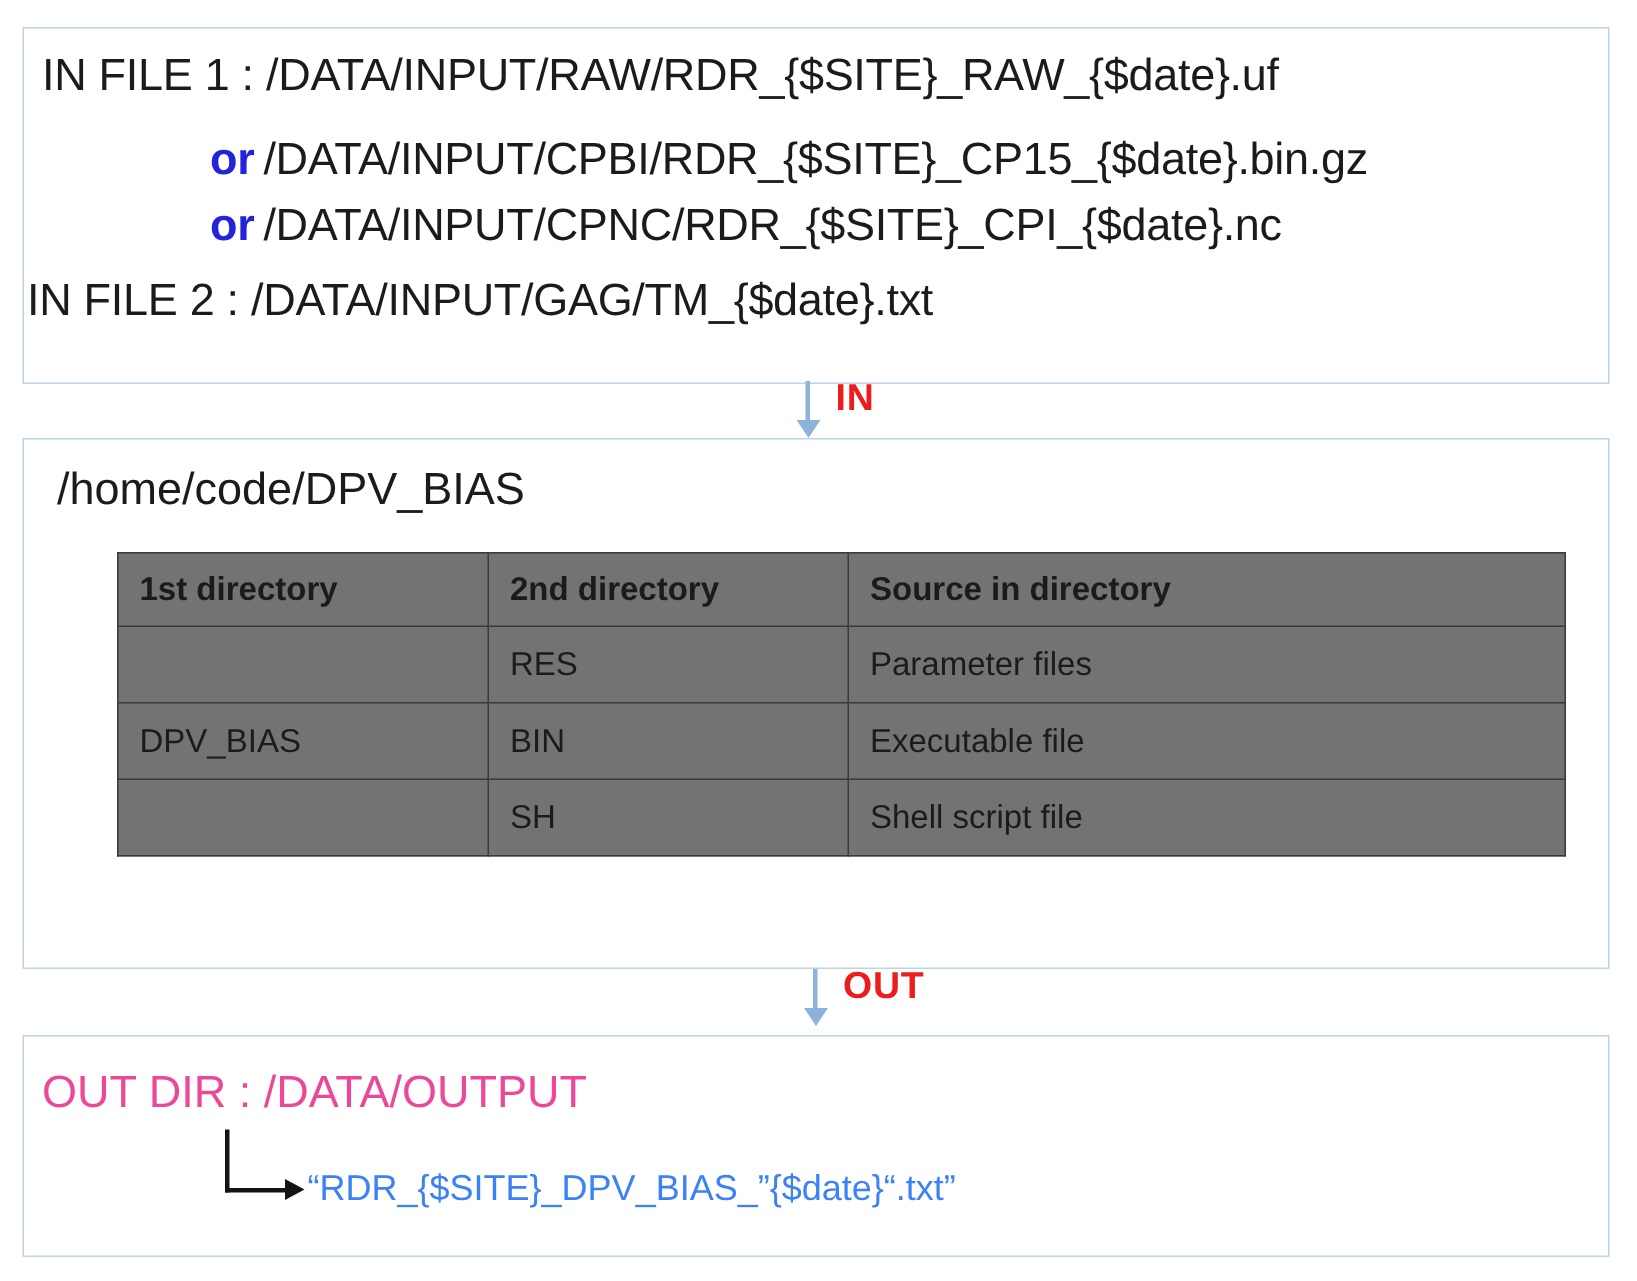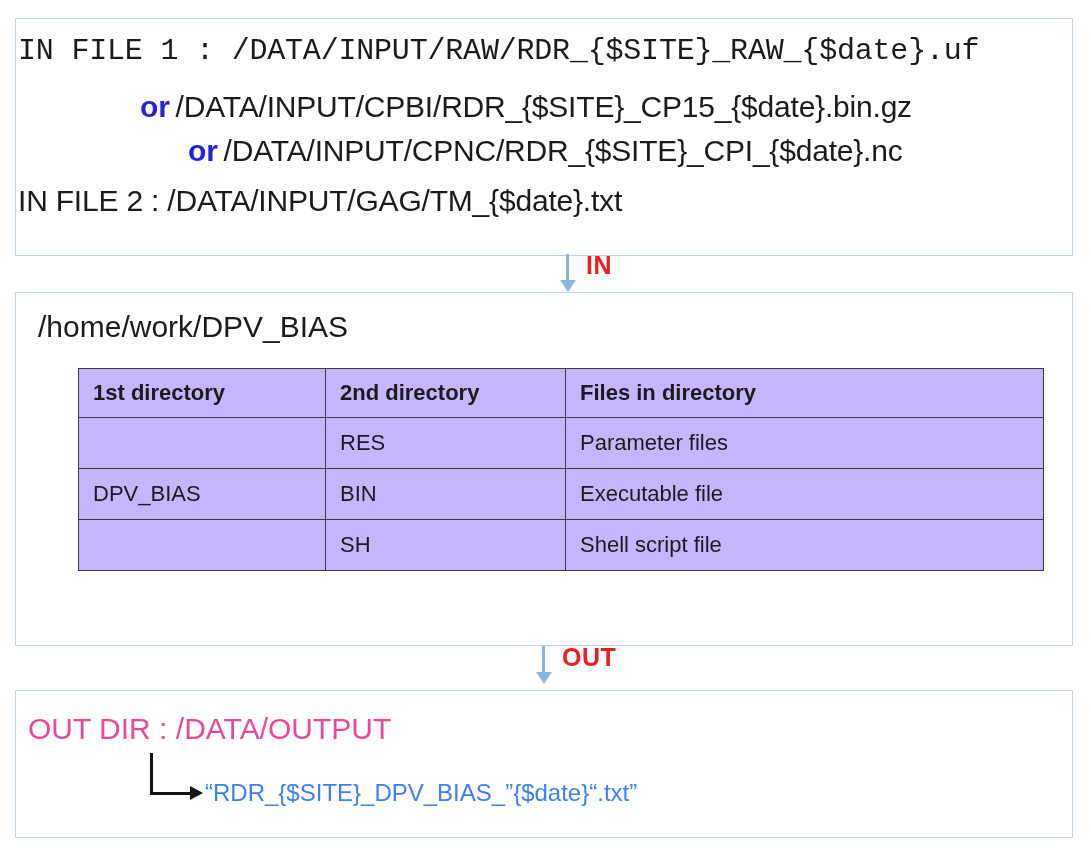--- a/index.html
+++ b/index.html
@@ -52,38 +52,38 @@
   }
 
   
   .inline-row {
     position: absolute;
     white-space: nowrap;
     font-size: 30px;
     letter-spacing: -0.2px;
     color: #1b1b1b;
   }
-  #in-line-1 { left: 18px;  top: 34px; font-family: Liberation Mono, monospace; }
+  #in-line-1 { left: 28px;  top: 34px; }
   #in-line-2 { left: 140px; top: 90px; }
-  #in-line-3 { left: 140px; top: 134px; margin-left: 48px; }
+  #in-line-3 { left: 140px; top: 134px; }
   #in-line-4 { left: 18px;  top: 184px; }
 
   .or-word {
     color: #2323dd;
     font-weight: bold;
     margin-right: 6px;
   }
 
   
   .arrow-group {
     position: absolute;
     width: 120px;
     height: 40px;
   }
-  #arrow-in    { left: 544px; top: 254px; }
+  #arrow-in    { left: 515px; top: 254px; }
   #arrow-out   { left: 520px; top: 646px; text-align: center; }
 
   .arrow-shaft {
     position: absolute;
     left: 22px;
     top: 0;
     width: 3px;
     height: 30px;
     background: #8cb4db;
   }
@@ -116,21 +116,21 @@
     color: #1b1b1b;
   }
 
   #dir-table {
     position: absolute;
     left: 78px;
     top: 368px;
     width: 965px;
     border-collapse: collapse;
     table-layout: fixed;
-    background: #c4b5fd;
+    background: #737373;
   }
   #dir-table th,
   #dir-table td {
     border: 1.6px solid #3a3a3a;
     height: 50px;
     padding: 0 0 0 14px;
     font-size: 22px;
     text-align: left;
     vertical-align: middle;
     color: #1b1b1b;
@@ -220,33 +220,33 @@
 
   <div class="arrow-group" id="arrow-in">
     <div class="arrow-shaft"></div>
     <div class="arrow-head"></div>
     <div class="arrow-label">IN</div>
   </div>
 
   <div class="panel" id="panel-work">
   </div>
 
-  <div id="work-path">/home/work/DPV_BIAS</div>
+  <div id="work-path">/home/code/DPV_BIAS</div>
 
   <table id="dir-table">
     <colgroup>
       <col class="c1">
         <col class="c2">
         <col class="c3">
     </colgroup>
     <thead>
       <tr>
         <th>1st directory</th>
         <th>2nd directory</th>
-        <th>Files in directory</th>
+        <th>Source in directory</th>
       </tr>
     </thead>
     <tbody>
       <tr>
         <td></td>
         <td>RES</td>
         <td>Parameter files</td>
       </tr>
       <tr>
         <td>DPV_BIAS</td>

